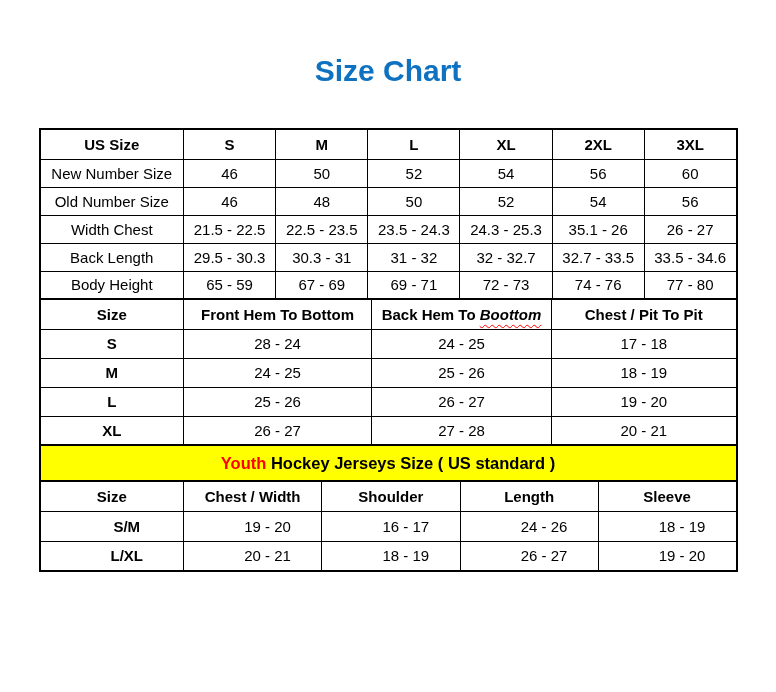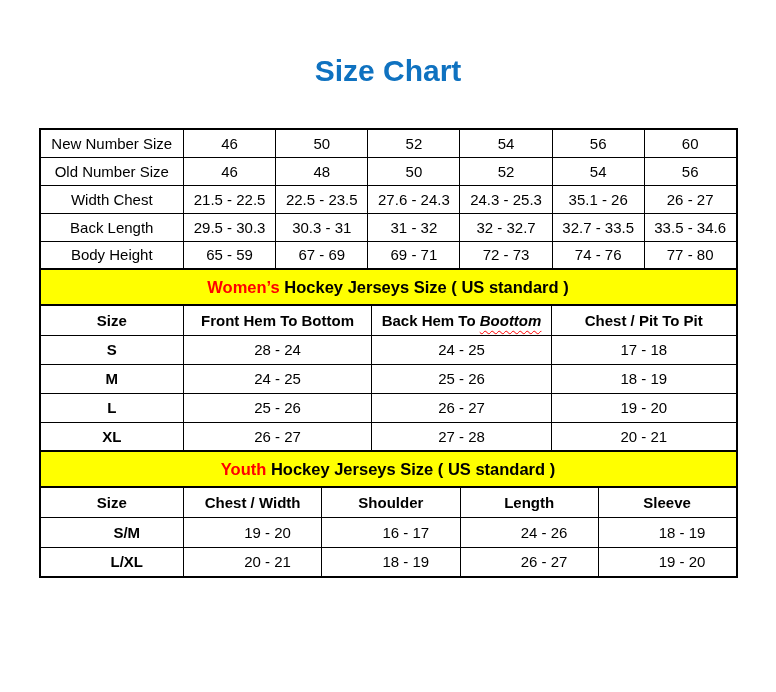--- a/index.html
+++ b/index.html
@@ -73,20 +73,29 @@
       <colgroup>
           <col class="c-label">
           <col>
           <col>
           <col>
           <col>
           <col>
           <col>
         </colgroup>
       <thead>
+        <tr class="head-row">
+          <th>US Size</th>
+          <th>S</th>
+          <th>M</th>
+          <th>L</th>
+          <th>XL</th>
+          <th>2XL</th>
+          <th>3XL</th>
+        </tr>
       </thead>
       <tbody>
         <tr class="men-row">
           <td>New Number Size</td>
           <td>46</td>
           <td>50</td>
           <td>52</td>
           <td>54</td>
           <td>56</td>
           <td>60</td>
@@ -97,21 +106,21 @@
           <td>48</td>
           <td>50</td>
           <td>52</td>
           <td>54</td>
           <td>56</td>
         </tr>
         <tr class="men-row">
           <td>Width Chest</td>
           <td>21.5 - 22.5</td>
           <td>22.5 - 23.5</td>
-          <td>27.6 - 24.3</td>
+          <td>23.5 - 24.3</td>
           <td>24.3 - 25.3</td>
           <td>35.1 - 26</td>
           <td>26 - 27</td>
         </tr>
         <tr class="men-row">
           <td>Back Length</td>
           <td>29.5 - 30.3</td>
           <td>30.3 - 31</td>
           <td>31 - 32</td>
           <td>32 - 32.7</td>
@@ -131,23 +140,20 @@
     </table>
 
     <table class="sizes">
       <colgroup>
           <col class="c-label">
           <col class="c-w-front">
           <col class="c-w-back">
           <col>
         </colgroup>
       <thead>
-        <tr>
-          <th class="band" colspan="4"><span class="red">Women’s</span><span> Hockey Jerseys Size ( US standard )</span></th>
-        </tr>
         <tr class="head-row">
           <th>Size</th>
           <th>Front Hem To Bottom</th>
           <th><span>Back Hem To </span><span class="squiggle">Boottom</span></th>
           <th>Chest / Pit To Pit</th>
         </tr>
       </thead>
       <tbody>
         <tr class="women-row">
           <td class="bold-label">S</td>

